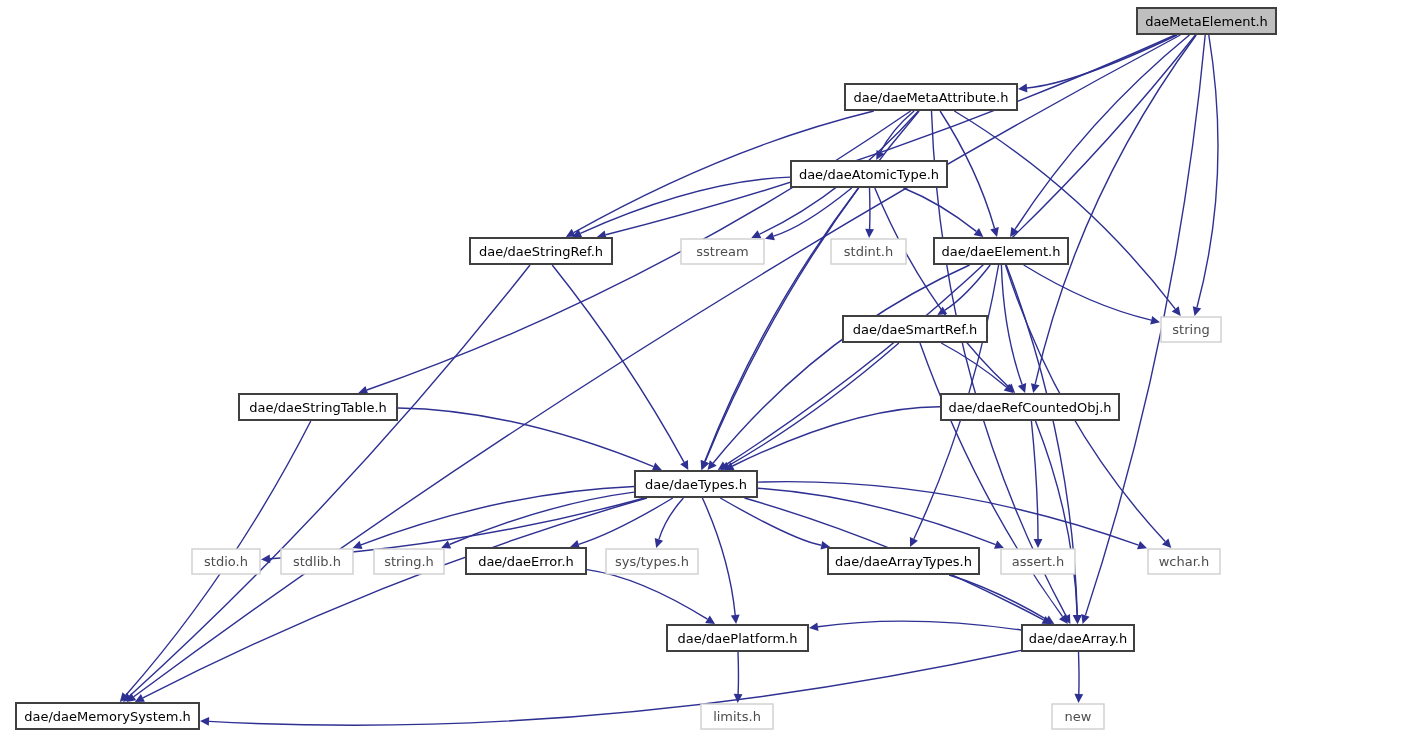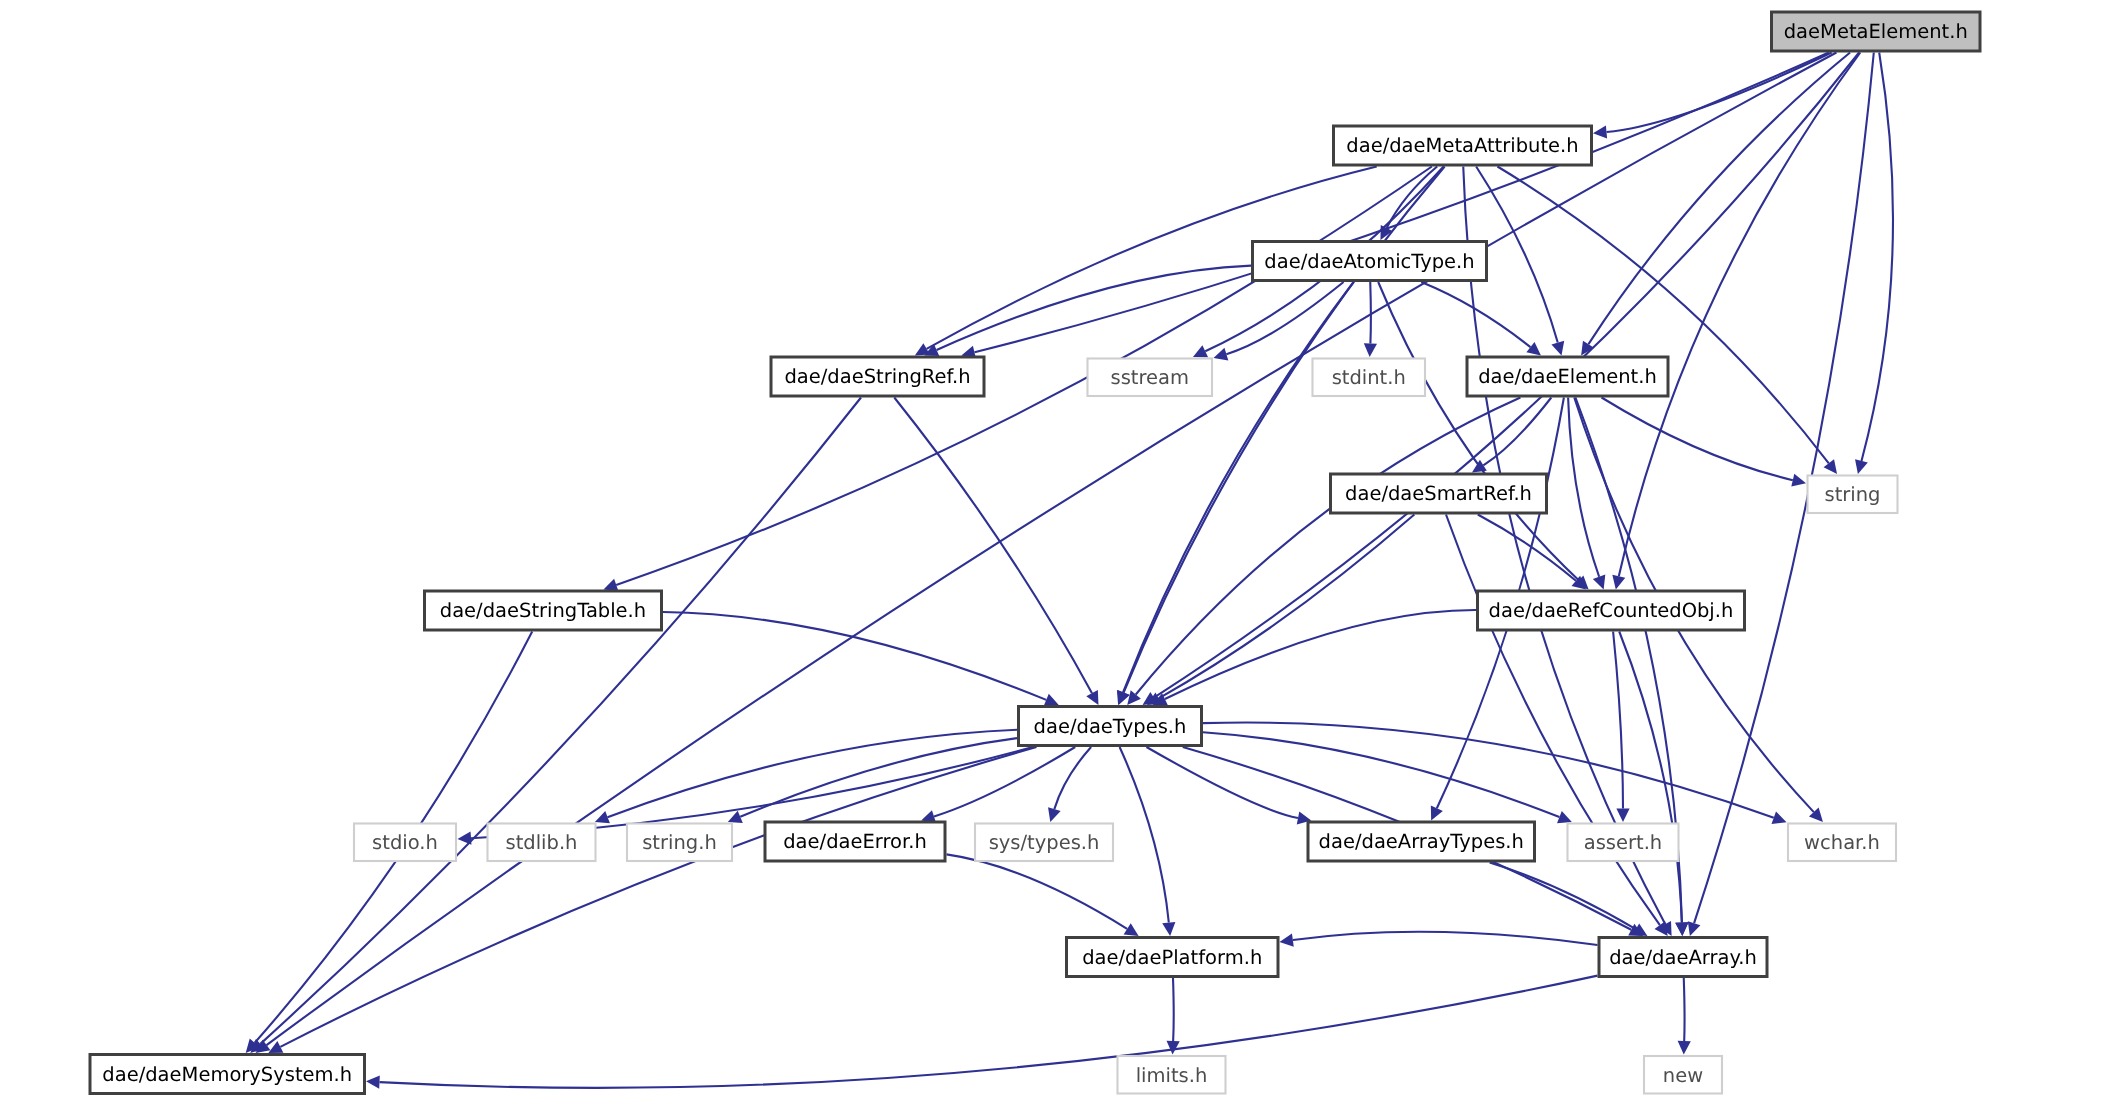--- a/index.html
+++ b/index.html
@@ -10,21 +10,20 @@
   body {
     width: 1413px;
     height: 736px;
     font-family: "DejaVu Sans", sans-serif;
     overflow: hidden;
   }
   #graph-root {
     position: relative;
     width: 1189px;
     height: 736px;
-    padding-left: 44px;
   }
   svg#dep-graph {
     display: block;
     width: 1413px;
     height: 736px;
   }
   .edge-path {
     fill: none;
     stroke: #2e3092;
     stroke-width: 1.4px;

